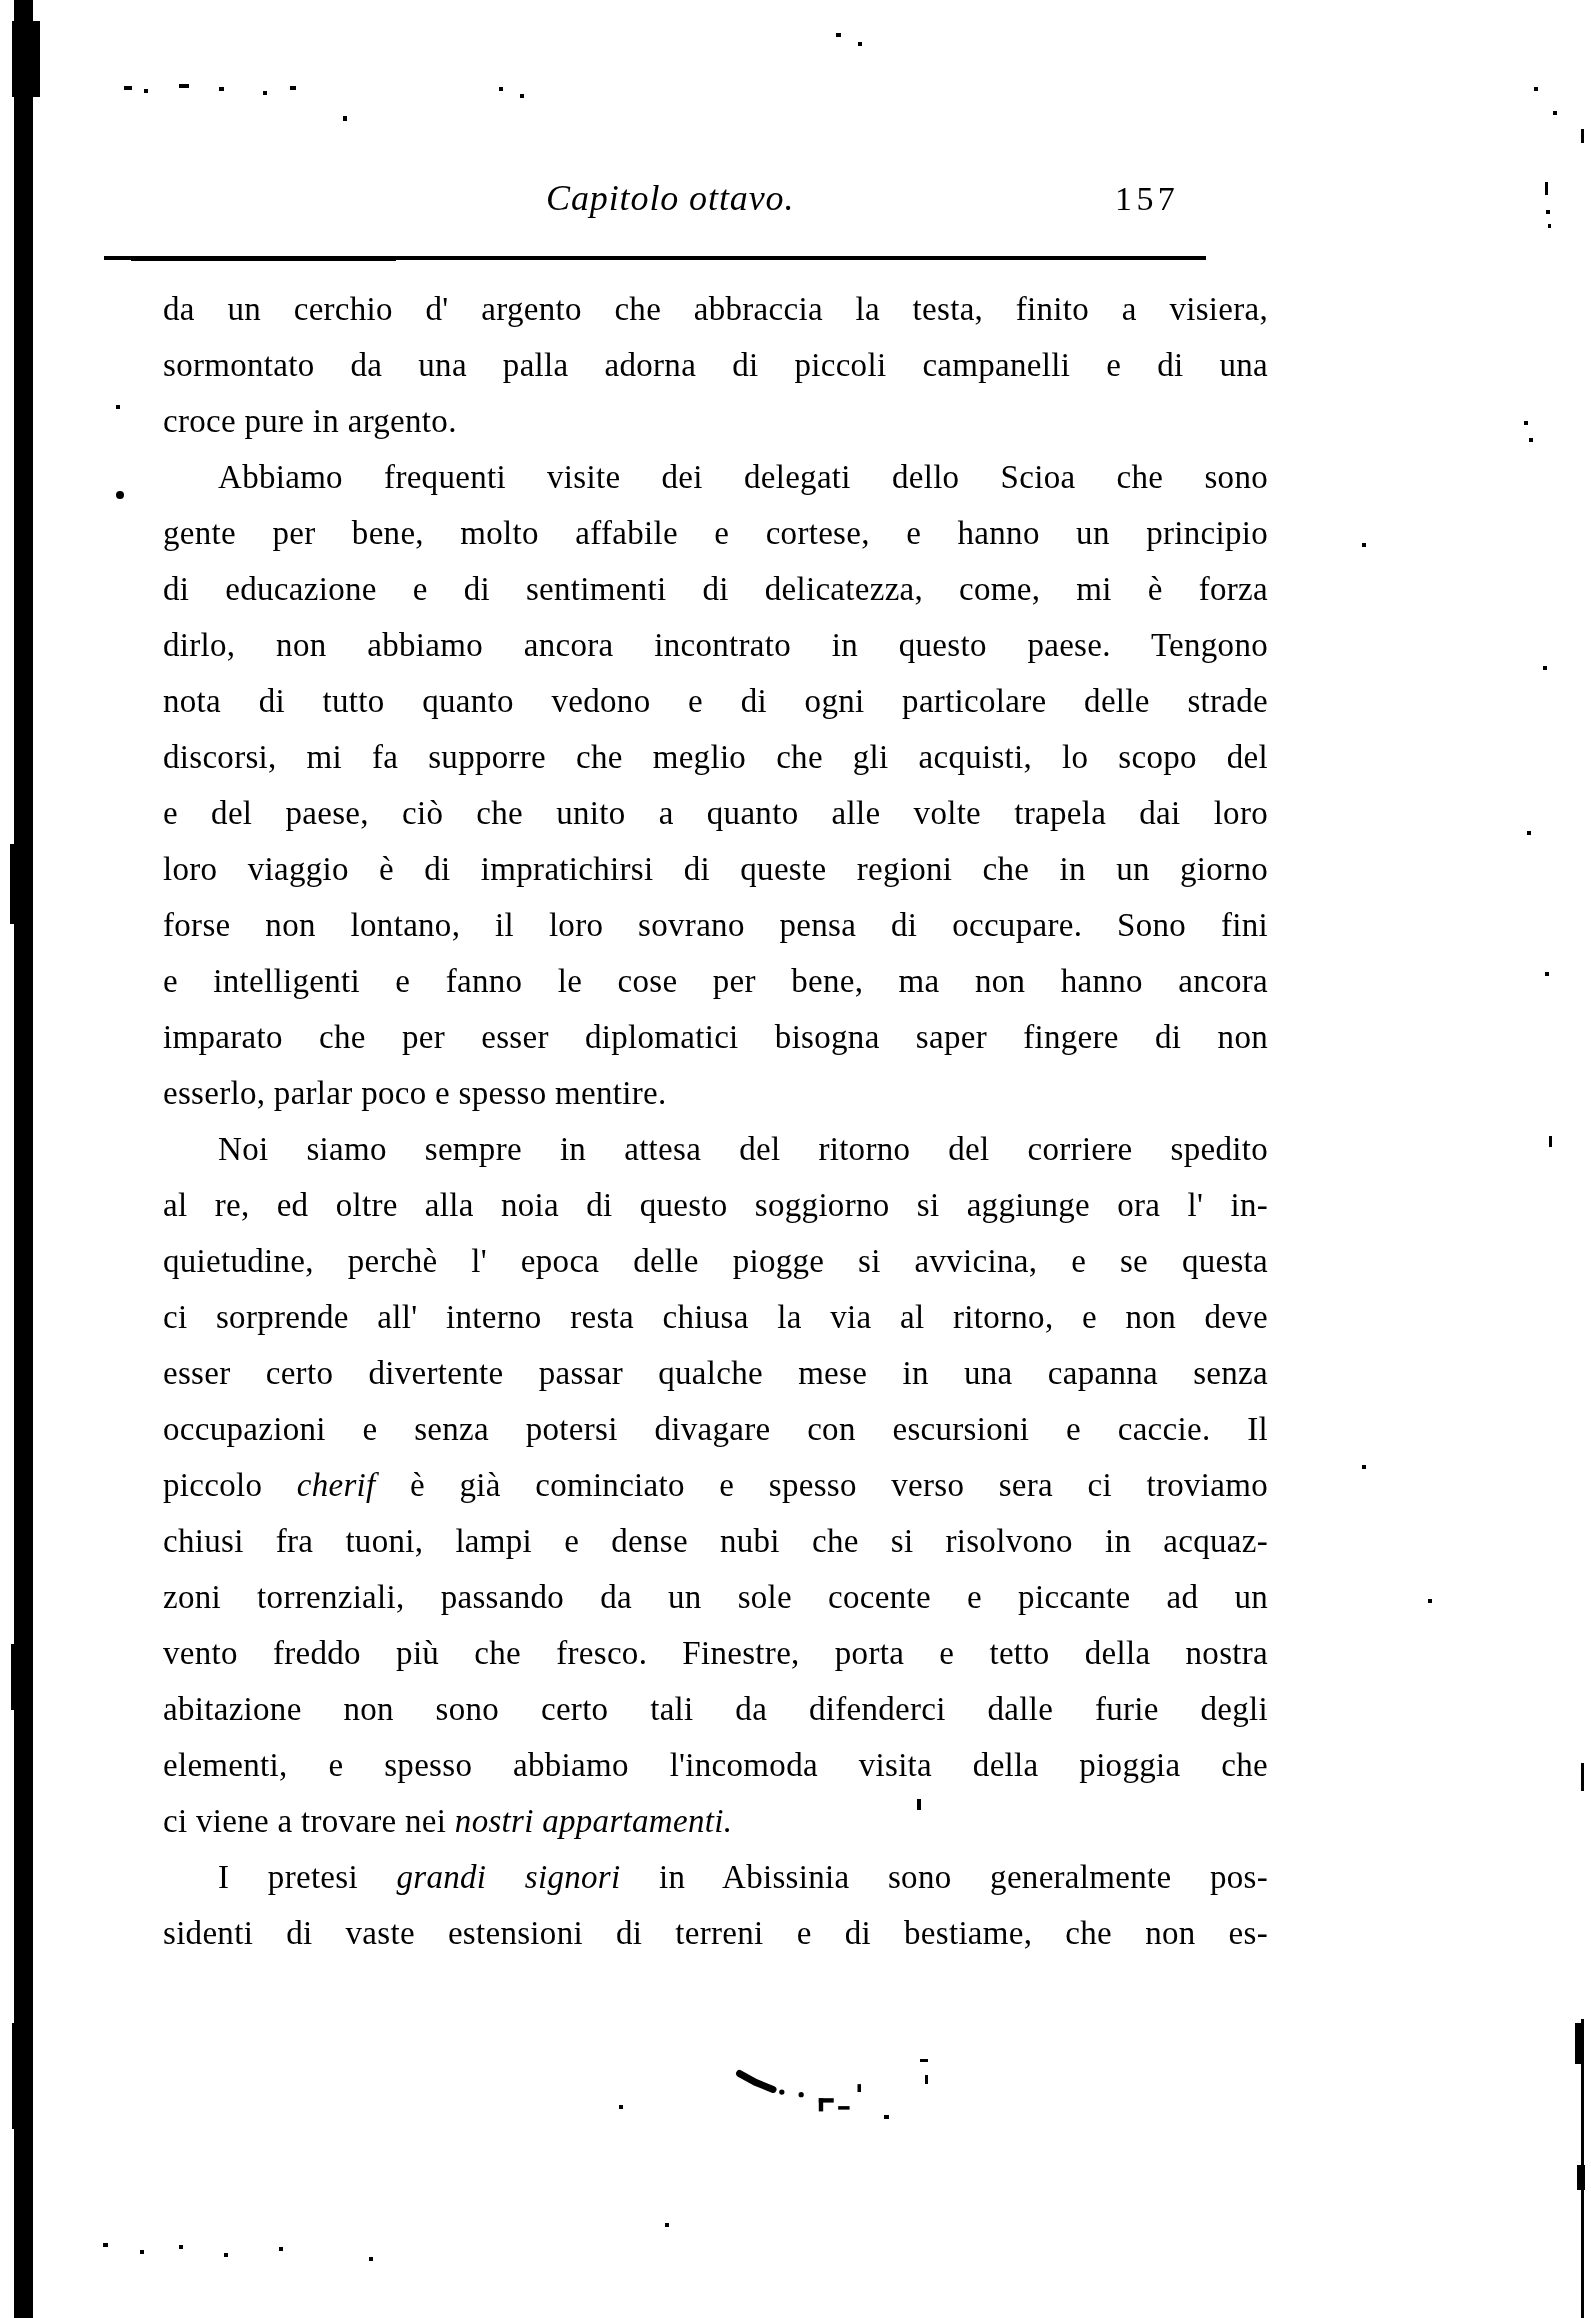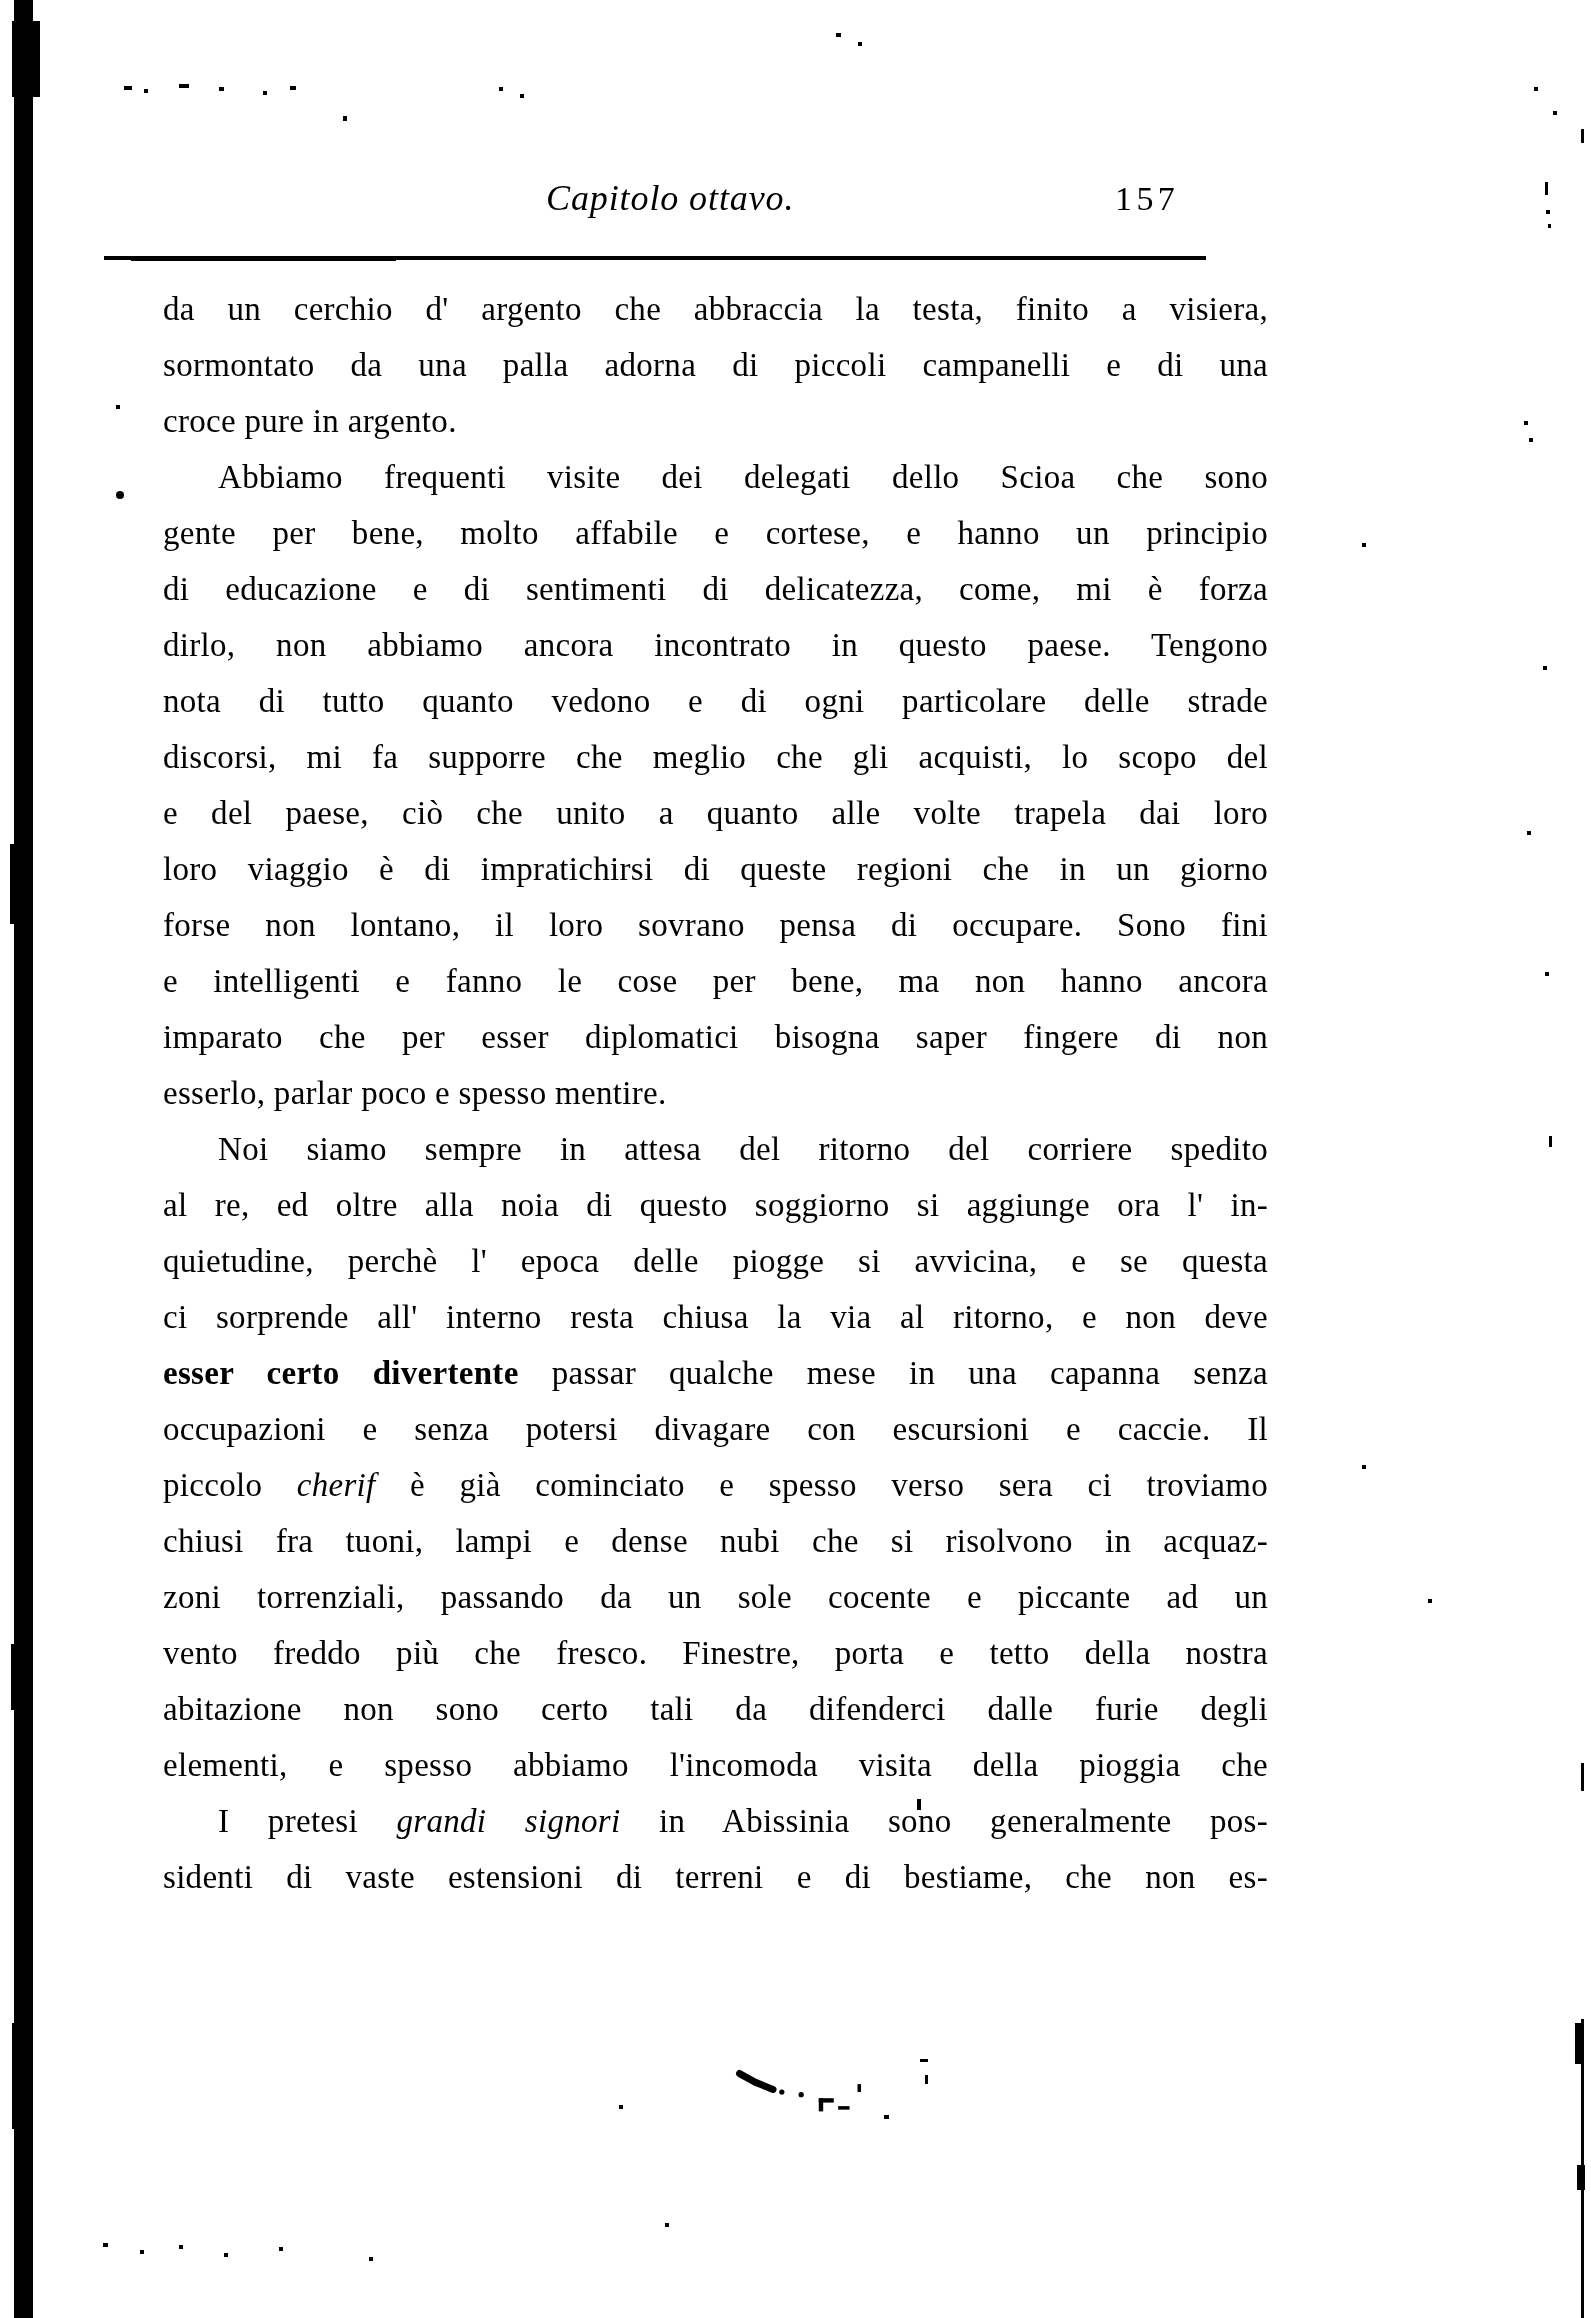--- a/index.html
+++ b/index.html
@@ -41,21 +41,21 @@
     line-height:56px;
     height:56px;
     text-align:justify;
     text-align-last:justify;
     white-space:nowrap;
     letter-spacing:0.3px;
   }
   .line.rag{text-align-last:left;}
   .line.ind{padding-left:55px;width:1050px;}
   .it{font-style:italic;}
-  .bd{font-weight:bold;}
+  .bd{font-weight:normal;}
   
   .spine{
     position:absolute;left:14px;top:0;width:18.6px;height:2319px;
     background:#000;
   }
   .spine-blob-top{position:absolute;left:12.4px;top:21px;width:28px;height:76px;background:#000;}
   .spine-bump-1{position:absolute;left:9.7px;top:844px;width:16px;height:80px;background:#000;}
   .spine-bump-2{position:absolute;left:10.6px;top:1644px;width:14px;height:66px;background:#000;}
   .spine-bump-3{position:absolute;left:11.5px;top:2023px;width:15px;height:106px;background:#000;}
   .edge-line-low{position:absolute;left:1581px;top:2019px;width:2.7px;height:300px;background:#000;}
@@ -99,20 +99,21 @@
       <div class="line"><span>quietudine, perchè l' epoca delle piogge si avvicina, e se questa</span></div>
       <div class="line"><span>ci sorprende all' interno resta chiusa la via al ritorno, e non deve</span></div>
       <div class="line"><span class="bd">esser certo divertente</span><span> passar qualche mese in una capanna senza</span></div>
       <div class="line"><span>occupazioni e senza potersi divagare con escursioni e caccie. Il</span></div>
       <div class="line"><span>piccolo </span><span class="it">cherif</span><span> è già cominciato e spesso verso sera ci troviamo</span></div>
       <div class="line"><span>chiusi fra tuoni, lampi e dense nubi che si risolvono in acquaz-</span></div>
       <div class="line"><span>zoni torrenziali, passando da un sole cocente e piccante ad un</span></div>
       <div class="line"><span>vento freddo più che fresco. Finestre, porta e tetto della nostra</span></div>
       <div class="line"><span>abitazione non sono certo tali da difenderci dalle furie degli</span></div>
       <div class="line"><span>elementi, e spesso abbiamo l'incomoda visita della pioggia che</span></div>
+      <div class="line rag"><span>ci viene a trovare nei </span><span class="it">nostri appartamenti.</span></div>
       <div class="line ind"><span>I pretesi </span><span class="it">grandi signori</span><span> in Abissinia sono generalmente pos-</span></div>
       <div class="line"><span>sidenti di vaste estensioni di terreni e di bestiame, che non es-</span></div>
     </div>
 
   <div class="spine"></div>
   <div class="spine-blob-top"></div>
   <div class="spine-bump-1"></div>
   <div class="spine-bump-2"></div>
   <div class="spine-bump-3"></div>
   <div class="edge-line-low"></div>

